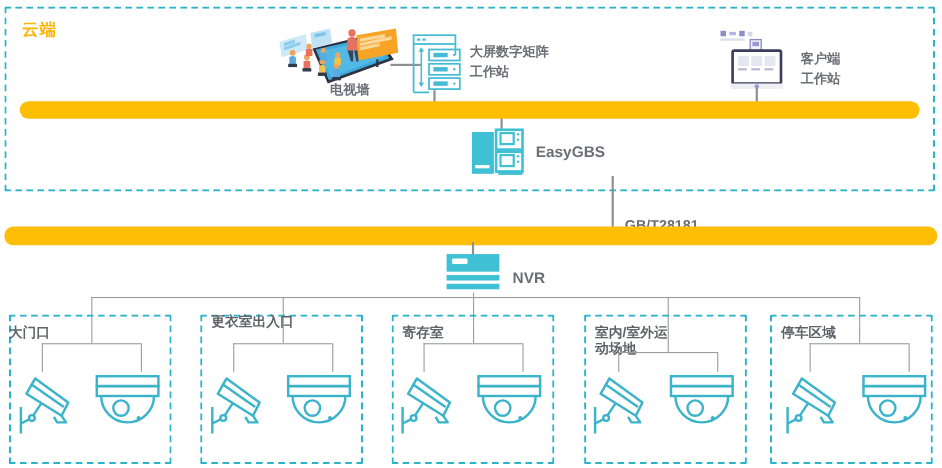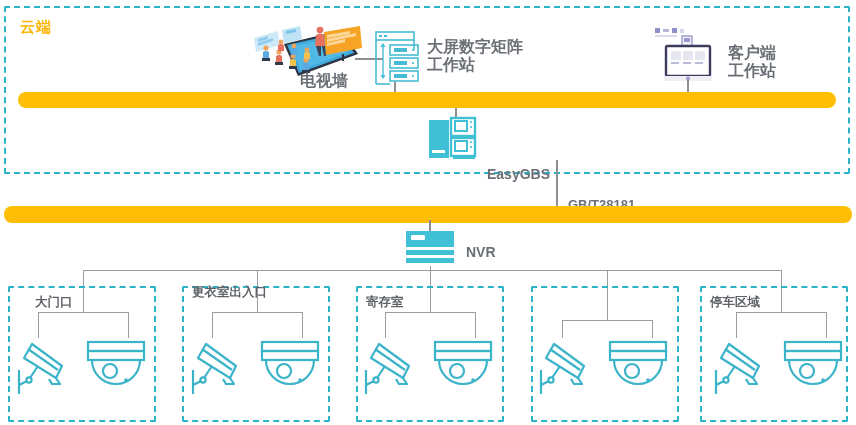--- a/index.html
+++ b/index.html
@@ -58,21 +58,21 @@
   
   .node-label {
     color: #6b6f76;
     font-size: 13px;
     font-weight: bold;
     line-height: 17px;
     white-space: pre-line;
   }
   .node-label-cn {
     color: #6b6f76;
-    font-size: 16px;
+    font-size: 12px;
     font-weight: bold;
     line-height: 18px;
     white-space: pre-line;
   }
   .zone-label {
     color: #5f6368;
     font-size: 12.5px;
     font-weight: bold;
     line-height: 15px;
     white-space: pre-line;
@@ -245,21 +245,21 @@
       <rect x="26" y="3" width="12" height="10" fill="#ffffff" stroke="#40c0d4" stroke-width="2"></rect>
       <circle cx="42" cy="4" r="1.1" fill="#40c0d4"></circle>
       <circle cx="42" cy="9" r="1.1" fill="#40c0d4"></circle>
       <rect x="22" y="20" width="24" height="18" fill="none" stroke="#40c0d4" stroke-width="2.4"></rect>
       <rect x="26" y="23" width="12" height="10" fill="#ffffff" stroke="#40c0d4" stroke-width="2"></rect>
       <circle cx="42" cy="24" r="1.1" fill="#40c0d4"></circle>
       <circle cx="42" cy="29" r="1.1" fill="#40c0d4"></circle>
       <rect x="24" y="37" width="22" height="4" fill="#40c0d4"></rect>
     </svg>
   </div>
-  <div class="abs node-label" style="left:487px; top:130px; font-size:14px;margin-top:36px;">EasyGBS</div>
+  <div class="abs node-label" style="left:487px; top:130px; font-size:14px;">EasyGBS</div>
 
   <div class="abs vline" style="left:556px; top:160px; height:48px;"></div>
   <div class="abs node-label" style="left:568px; top:196px;">GB/T28181</div>
 
   <div class="abs bus" id="bus-cloud"></div>
   <div class="abs bus" id="bus-nvr"></div>
 
   <div class="abs vline" style="left:429px; top:220px; height:12px;"></div>
   <div class="abs" style="left:406px; top:231px;">
     <svg width="48" height="34" viewBox="0 0 48 34">
@@ -275,21 +275,21 @@
 
   <div class="abs hline-thin" style="left:83px; top:270px; width:699px;"></div>
 
   <div class="abs vline-thin" style="left:83px;  top:270px; height:24px;"></div>
   <div class="abs vline-thin" style="left:257px; top:270px; height:24px;"></div>
   <div class="abs vline-thin" style="left:430px; top:270px; height:24px;"></div>
   <div class="abs vline-thin" style="left:607px; top:270px; height:24px;"></div>
   <div class="abs vline-thin" style="left:781px; top:270px; height:24px;"></div>
 
   <div class="abs cam-zone" style="left:8px;"></div>
-  <div class="abs zone-label" style="left:35px; top:295px;">大门口</div>
+  <div class="abs zone-label" style="left:8px; top:295px;">大门口</div>
   <div class="abs">
     <div class="abs vline-thin" style="left:83px; top:294px; height:18px;"></div>
     <div class="abs hline-thin" style="left:38px; top:312px; width:90px;"></div>
     <div class="abs vline-thin" style="left:38px; top:312px; height:26px;"></div>
     <div class="abs vline-thin" style="left:128px; top:312px; height:26px;"></div>
   </div>
   <div class="abs" style="left:16px; top:340px;">
     <svg width="52" height="56" viewBox="0 0 52 56">
       <g fill="none" stroke="#3bb3c9" stroke-width="2.2" stroke-linejoin="round">
         <path d="M16 4 L46 26 L40 38 L8 18 Z"></path>
@@ -374,20 +374,22 @@
     <svg width="60" height="54" viewBox="0 0 60 54">
       <rect x="2" y="2" width="56" height="9" fill="none" stroke="#3bb3c9" stroke-width="2.2"></rect>
       <rect x="2" y="11" width="56" height="9" fill="none" stroke="#3bb3c9" stroke-width="2.2"></rect>
       <path d="M6 20 a24 24 0 0 0 48 0" fill="none" stroke="#3bb3c9" stroke-width="2.2"></path>
       <circle cx="24" cy="31" r="7" fill="none" stroke="#3bb3c9" stroke-width="2.2"></circle>
       <circle cx="40" cy="40" r="1.8" fill="#3bb3c9"></circle>
     </svg>
   </div>
 
   <div class="abs cam-zone" style="left:531px;"></div>
+  <div class="abs zone-label" style="left:541px; top:295px;">室内/室外运
+动场地</div>
   <div class="abs">
     <div class="abs vline-thin" style="left:607px; top:294px; height:26px;"></div>
     <div class="abs hline-thin" style="left:562px; top:320px; width:90px;"></div>
     <div class="abs vline-thin" style="left:562px; top:320px; height:18px;"></div>
     <div class="abs vline-thin" style="left:652px; top:320px; height:18px;"></div>
   </div>
   <div class="abs" style="left:538px; top:340px;">
     <svg width="52" height="56" viewBox="0 0 52 56">
       <g fill="none" stroke="#3bb3c9" stroke-width="2.2" stroke-linejoin="round">
         <path d="M16 4 L46 26 L40 38 L8 18 Z"></path>

